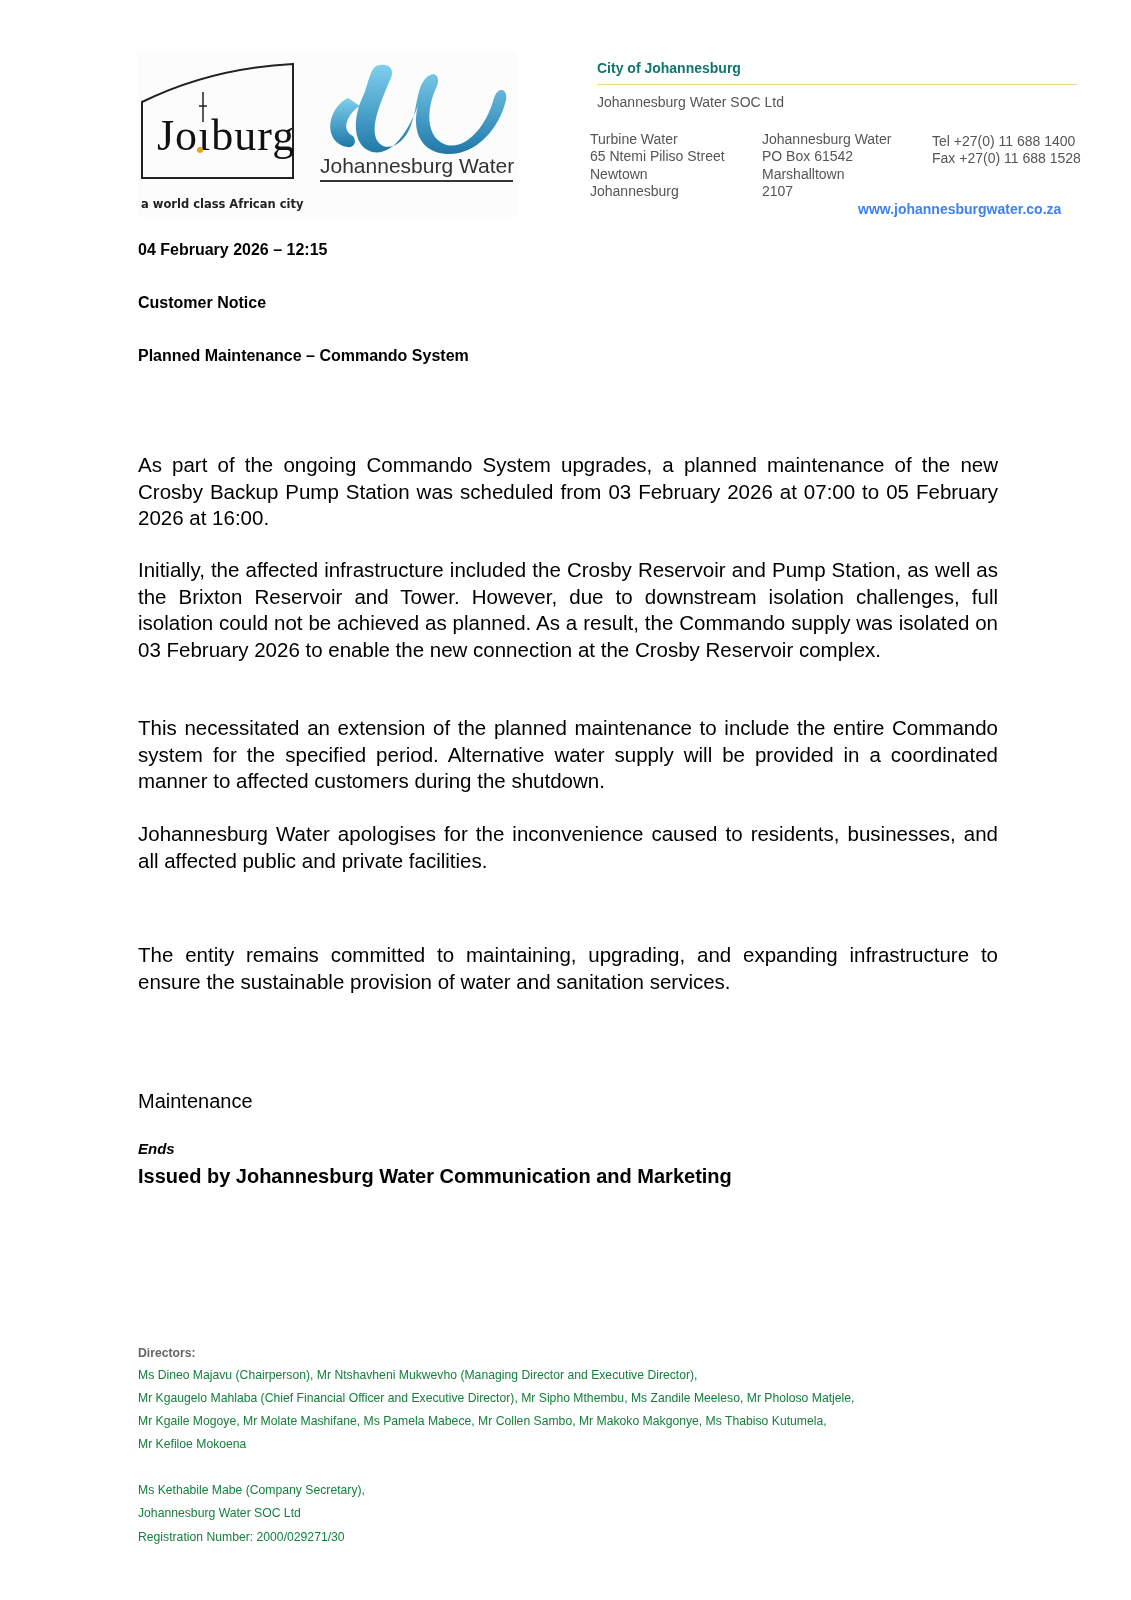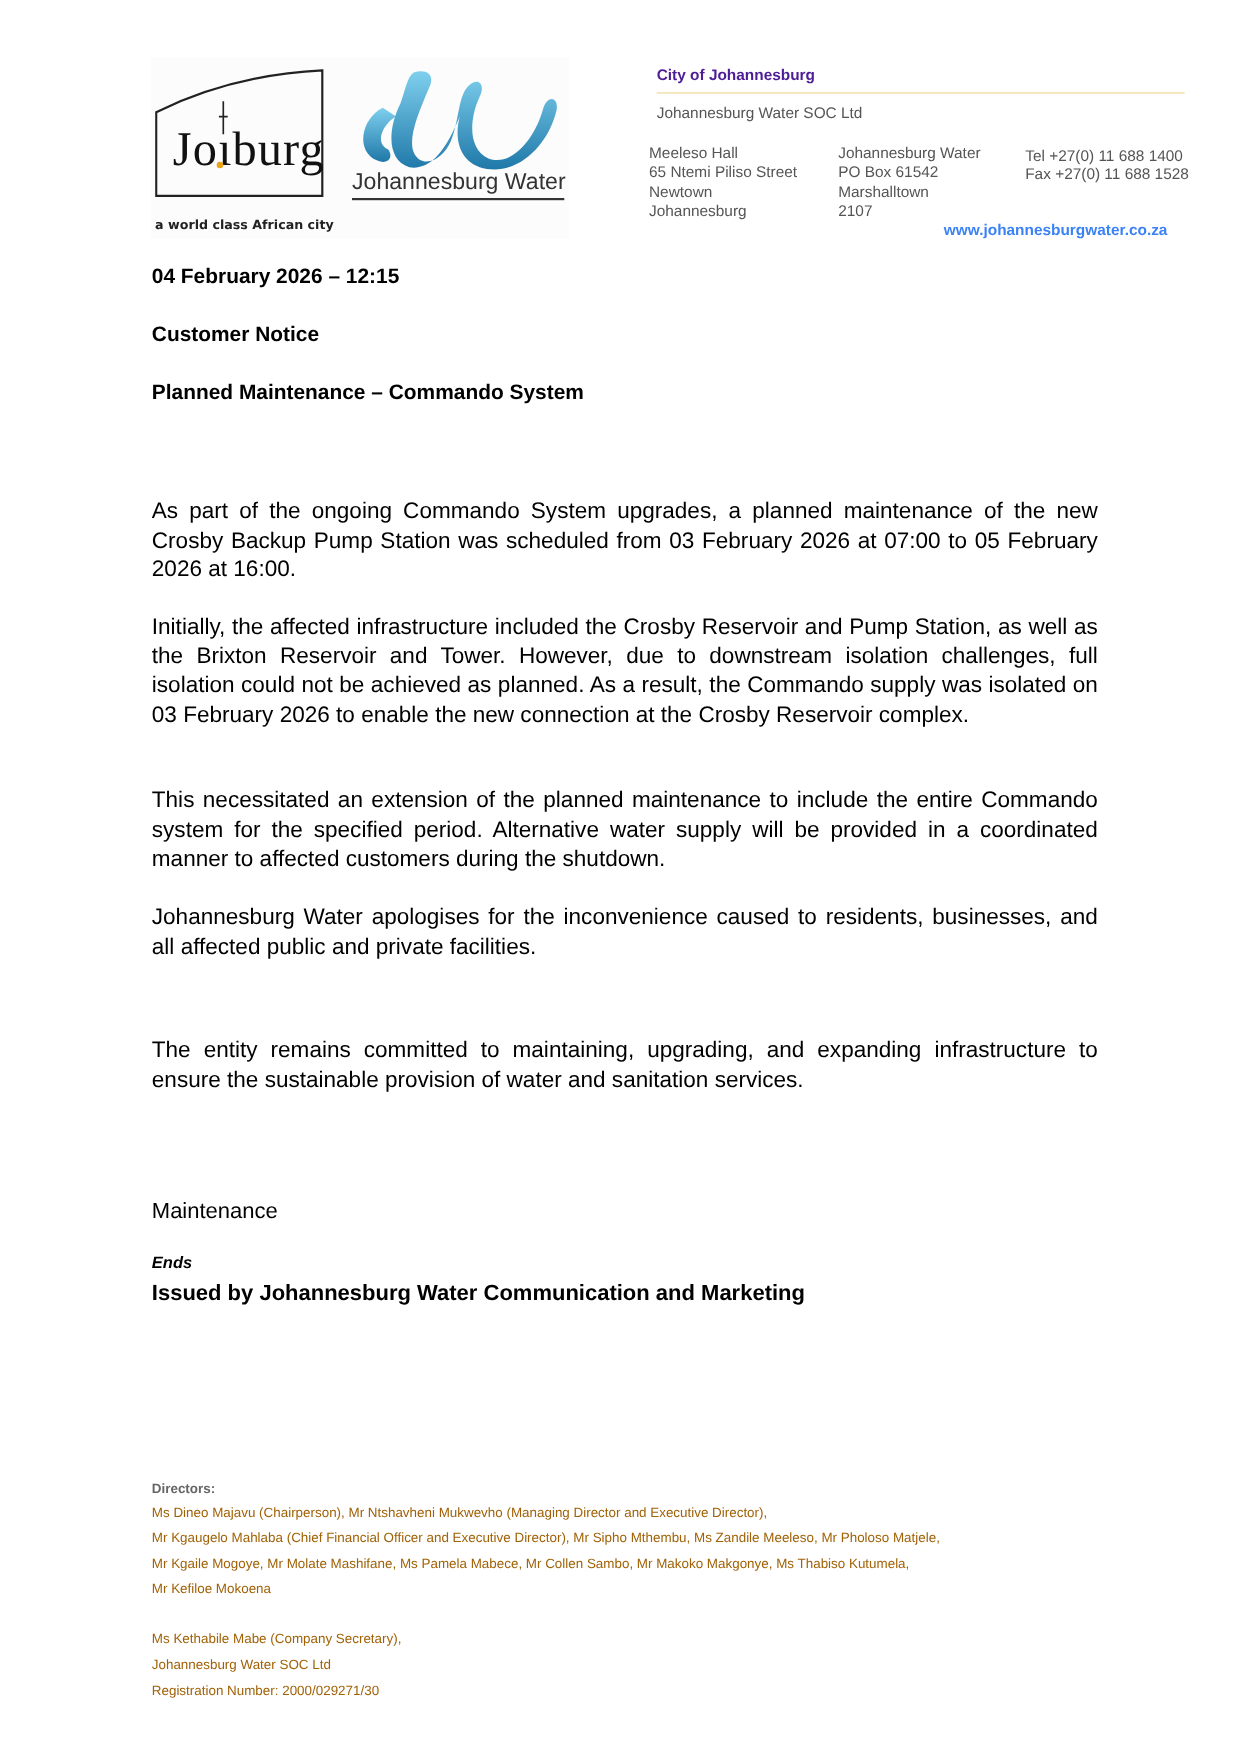--- a/index.html
+++ b/index.html
@@ -11,36 +11,36 @@
   .logo-area { left: 137px; top: 52px; width: 380px; height: 165px; background: #fcfcfc; }
   .joburg-frame { left: 141px; top: 62px; width: 158px; height: 118px; }
   .joburg-word { left: 157px; top: 110px; font-size: 44px; font-family: Liberation Serif, serif; letter-spacing: 1px; color: #111; }
   .joburg-dot { left: 197px; top: 147px; width: 6px; height: 6px; border-radius: 50%; background: #e8a317; }
   .tagline { left: 141px; top: 197px; font-size: 11.5px; font-weight: bold; color: #222; font-family: "DejaVu Sans", sans-serif; text-align: right; }
   .jw-wave { left: 318px; top: 58px; width: 195px; height: 100px; }
   .jw-word { left: 320px; top: 154px; font-size: 21px; color: #333; }
   .jw-underline { left: 320px; top: 180px; width: 193px; height: 2px; background: #333; }
 
   
-  .city { left: 597px; top: 60px; font-size: 14px; font-weight: bold; color: #4c1d95; }
+  .city { left: 597px; top: 60px; font-size: 14px; font-weight: bold; color: #0f766e; }
   .gold-line { left: 597px; top: 84px; width: 480px; height: 1px; background: #f0d48a; }
   .soc { left: 597px; top: 94px; font-size: 14px; color: #555; }
   .addr { top: 131px; font-size: 14px; color: #555; line-height: 17.3px; }
   .addr div { white-space: nowrap; }
   .web { left: 858px; top: 201px; font-size: 14px; font-weight: bold; color: #3b82f6; }
 
   
-  .title-line { left: 138px; font-size: 19px; font-weight: bold; white-space: nowrap; }
+  .title-line { left: 138px; font-size: 16px; font-weight: bold; white-space: nowrap; }
   .para { left: 138px; width: 860px; font-size: 20.5px; line-height: 26.5px; text-align: justify; }
   .maint { left: 138px; top: 1090px; font-size: 20px; }
   .ends { left: 138px; top: 1140px; font-size: 15px; font-weight: bold; font-style: italic; }
   .issued { left: 138px; top: 1165px; font-size: 20px; font-weight: bold; }
 
   
-  .foot { left: 138px; font-size: 12.2px; color: #a16207; white-space: nowrap; }
+  .foot { left: 138px; font-size: 12.2px; color: #15803d; white-space: nowrap; }
   .foot-head { font-weight: bold; color: #666; }
 </style>
 </head>
 <body>
 
 <div class="abs logo-area"></div>
 
 <svg class="abs joburg-frame" viewBox="0 0 158 118">
   <path d="M1 40 Q 70 6 152 2 L152 116 L1 116 Z" fill="none" stroke="#222" stroke-width="2"></path>
   <line x1="62" y1="30" x2="62" y2="60" stroke="#222" stroke-width="1.5"></line>
@@ -61,21 +61,21 @@
   <path d="M58 8 C 70 4, 78 10, 72 22 C 60 50, 50 75, 62 86 C 72 94, 86 84, 92 70 C 100 50, 98 30, 108 20 C 116 12, 124 18, 118 30 C 108 52, 108 78, 126 86 C 146 94, 168 70, 176 40 C 180 28, 190 30, 188 42 C 180 76, 150 104, 118 94 C 96 86, 96 62, 100 48 C 90 72, 76 98, 54 94 C 34 88, 34 60, 46 36 C 50 26, 52 12, 58 8 Z" fill="url(#jwg)"></path>
 </svg>
 <div class="abs jw-word">Johannesburg Water</div>
 <div class="abs jw-underline"></div>
 
 <div class="abs city">City of Johannesburg</div>
 <div class="abs gold-line"></div>
 <div class="abs soc">Johannesburg Water SOC Ltd</div>
 
 <div class="abs addr" style="left:590px;">
-  <div>Meeleso Hall</div>
+  <div>Turbine Water</div>
   <div>65 Ntemi Piliso Street</div>
   <div>Newtown</div>
   <div>Johannesburg</div>
 </div>
 <div class="abs addr" style="left:762px;">
   <div>Johannesburg Water</div>
   <div>PO Box 61542</div>
   <div>Marshalltown</div>
   <div>2107</div>
 </div>

